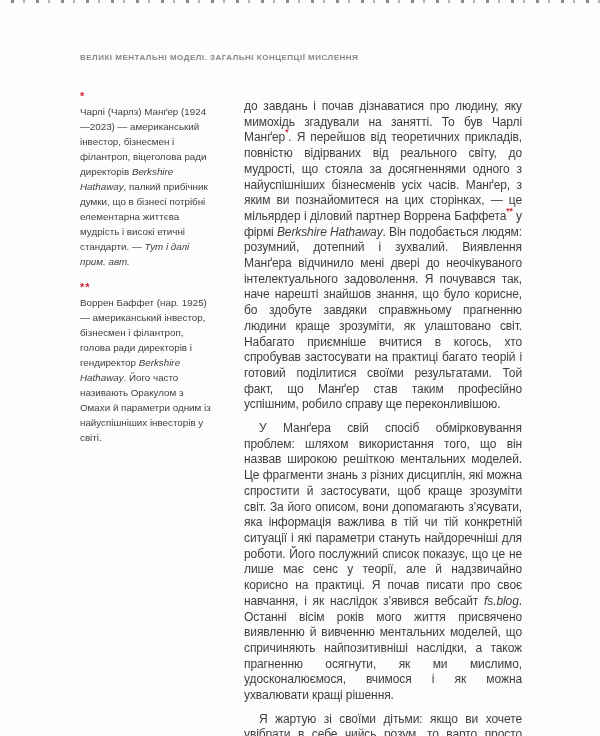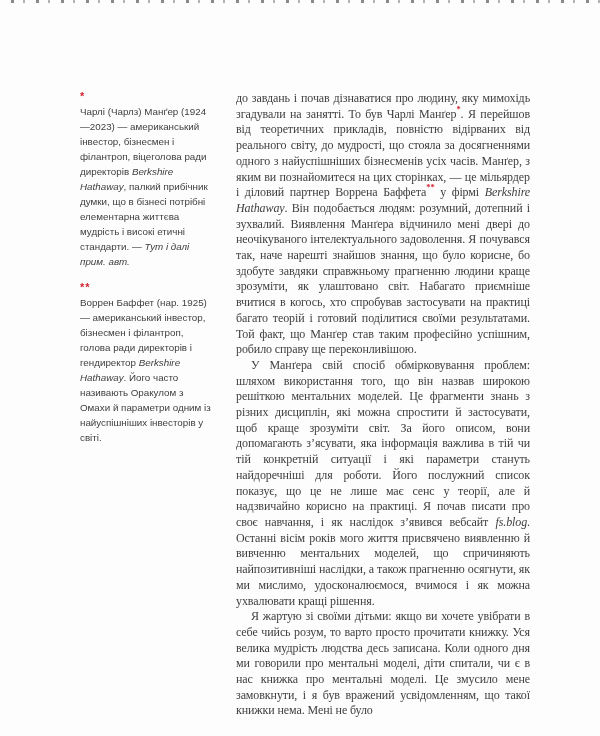--- a/index.html
+++ b/index.html
@@ -62,46 +62,46 @@
     font-size: 9.8px;
     line-height: 15px;
     text-align: left;
   }
   .body-text {
     width: 294px;
     flex: 0 0 294px;
     color: var(--text, #3e3e41);
   }
   .para {
-    margin: 0;
+    margin: 8px;
     font-size: 12px;
     letter-spacing: -0.1px;
     line-height: 15.7px;
     text-align: justify;
-    font-family: Liberation Serif, serif;
   }
   .para.indent { text-indent: 15px; }
   sup.marker {
     color: var(--accent-red, #d2232f);
     font-size: 8.5px;
     font-weight: bold;
     line-height: 0;
     position: relative;
     top: -1px;
     vertical-align: super;
   }
   i { font-style: italic; }
 </style>
 </head>
 <body>
 
 <div class="page">
 
   <div class="top-edge"></div>
 
+  <div class="running-head">ВЕЛИКІ МЕНТАЛЬНІ МОДЕЛІ. ЗАГАЛЬНІ КОНЦЕПЦІЇ МИСЛЕННЯ</div>
 
   <div class="content">
 
     <aside class="footnotes">
       <div class="footnote">
         <div class="fn-marker">*</div>
         <div class="fn-text"><span>Чарлі (Чарлз) Манґер (1924—2023) — американський інвестор, бізнесмен і філантроп, віцеголова ради директорів </span><i>Berkshire Hathaway</i><span>, палкий прибічник думки, що в бізнесі потрібні елементарна життєва мудрість і високі етичні стандарти. — </span><i>Тут і далі прим. авт.</i></div>
       </div>
       <div class="footnote">
         <div class="fn-marker">**</div>

